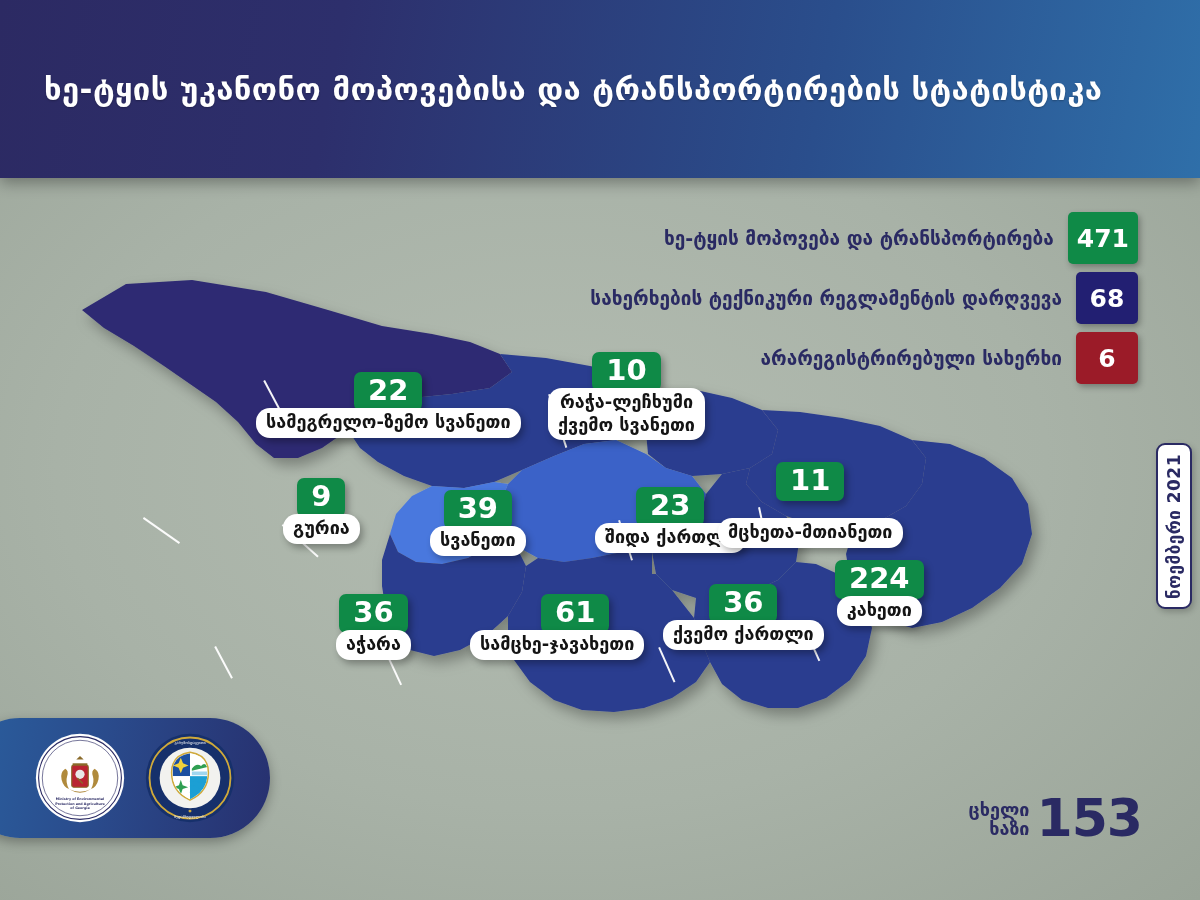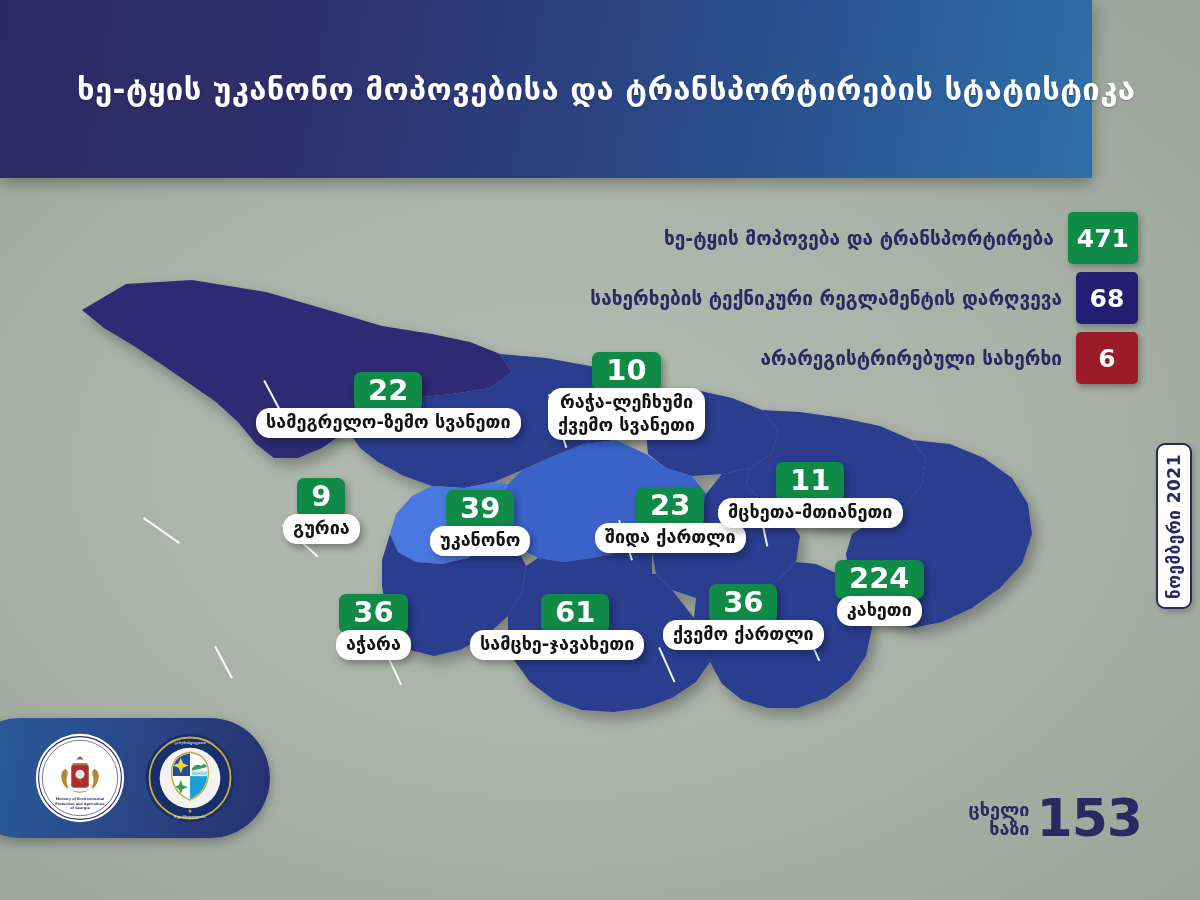--- a/index.html
+++ b/index.html
@@ -17,26 +17,25 @@
     width: 1200px;
     height: 900px;
     background: radial-gradient(ellipse 900px 620px at 46% 52%, #b3bcb1 0%, #a8b2a7 55%, #9aa498 100%);
     overflow: hidden;
   }
 
   
   #header {
     position: absolute;
     left: 0; top: 0;
-    width: 1092px; height: 178px;
+    width: 1200px; height: 178px;
     background: linear-gradient(100deg, #2c2a63 0%, #2d2f6c 28%, #2a4e8c 68%, #2f6fa9 100%);
     box-shadow: 0 5px 14px rgba(0,0,0,0.32);
     display: flex;
     align-items: center;
-    padding-left: 33px;
   }
   #header-title {
     color: #ffffff;
     font-size: 31px;
     font-weight: bold;
     letter-spacing: 0.4px;
     margin-left: 44px;
     white-space: nowrap;
     text-shadow: 0 1px 2px rgba(0,0,0,0.25);
   }
@@ -275,29 +274,29 @@
 ქვემო სვანეთი</div>
   </div>
 
   <div class="marker mk-center" style="left:283px; top:478px; display:flex; flex-direction:column;">
     <div class="count" style="background: rgb(15, 138, 71);">9</div>
     <div class="name" style="margin-top:-3px;">გურია</div>
   </div>
 
   <div class="marker mk-center" style="left:430px; top:490px; display:flex; flex-direction:column;">
     <div class="count" style="background: rgb(15, 138, 71);">39</div>
-    <div class="name" style="margin-top:-3px;">უკანონო</div>
+    <div class="name" style="margin-top:-3px;">სვანეთი</div>
   </div>
 
   <div class="marker mk-center" style="left:595px; top:487px; display:flex; flex-direction:column;">
     <div class="count" style="background: rgb(15, 138, 71);">23</div>
     <div class="name" style="margin-top:-3px;">შიდა ქართლი</div>
   </div>
 
-  <div class="marker mk-center" style="left:718px; top:462px; display:flex; flex-direction:column;">
+  <div class="marker mk-center" style="left:718px; top:462px; display:flex; flex-direction:column;gap:20px;">
     <div class="count" style="background: rgb(15, 138, 71);">11</div>
     <div class="name" style="margin-top:-3px;">მცხეთა-მთიანეთი</div>
   </div>
 
   <div class="marker mk-center" style="left:336px; top:594px; display:flex; flex-direction:column;">
     <div class="count" style="background: rgb(15, 138, 71);">36</div>
     <div class="name" style="margin-top:-3px;">აჭარა</div>
   </div>
 
   <div class="marker mk-center" style="left:470px; top:594px; display:flex; flex-direction:column;">

